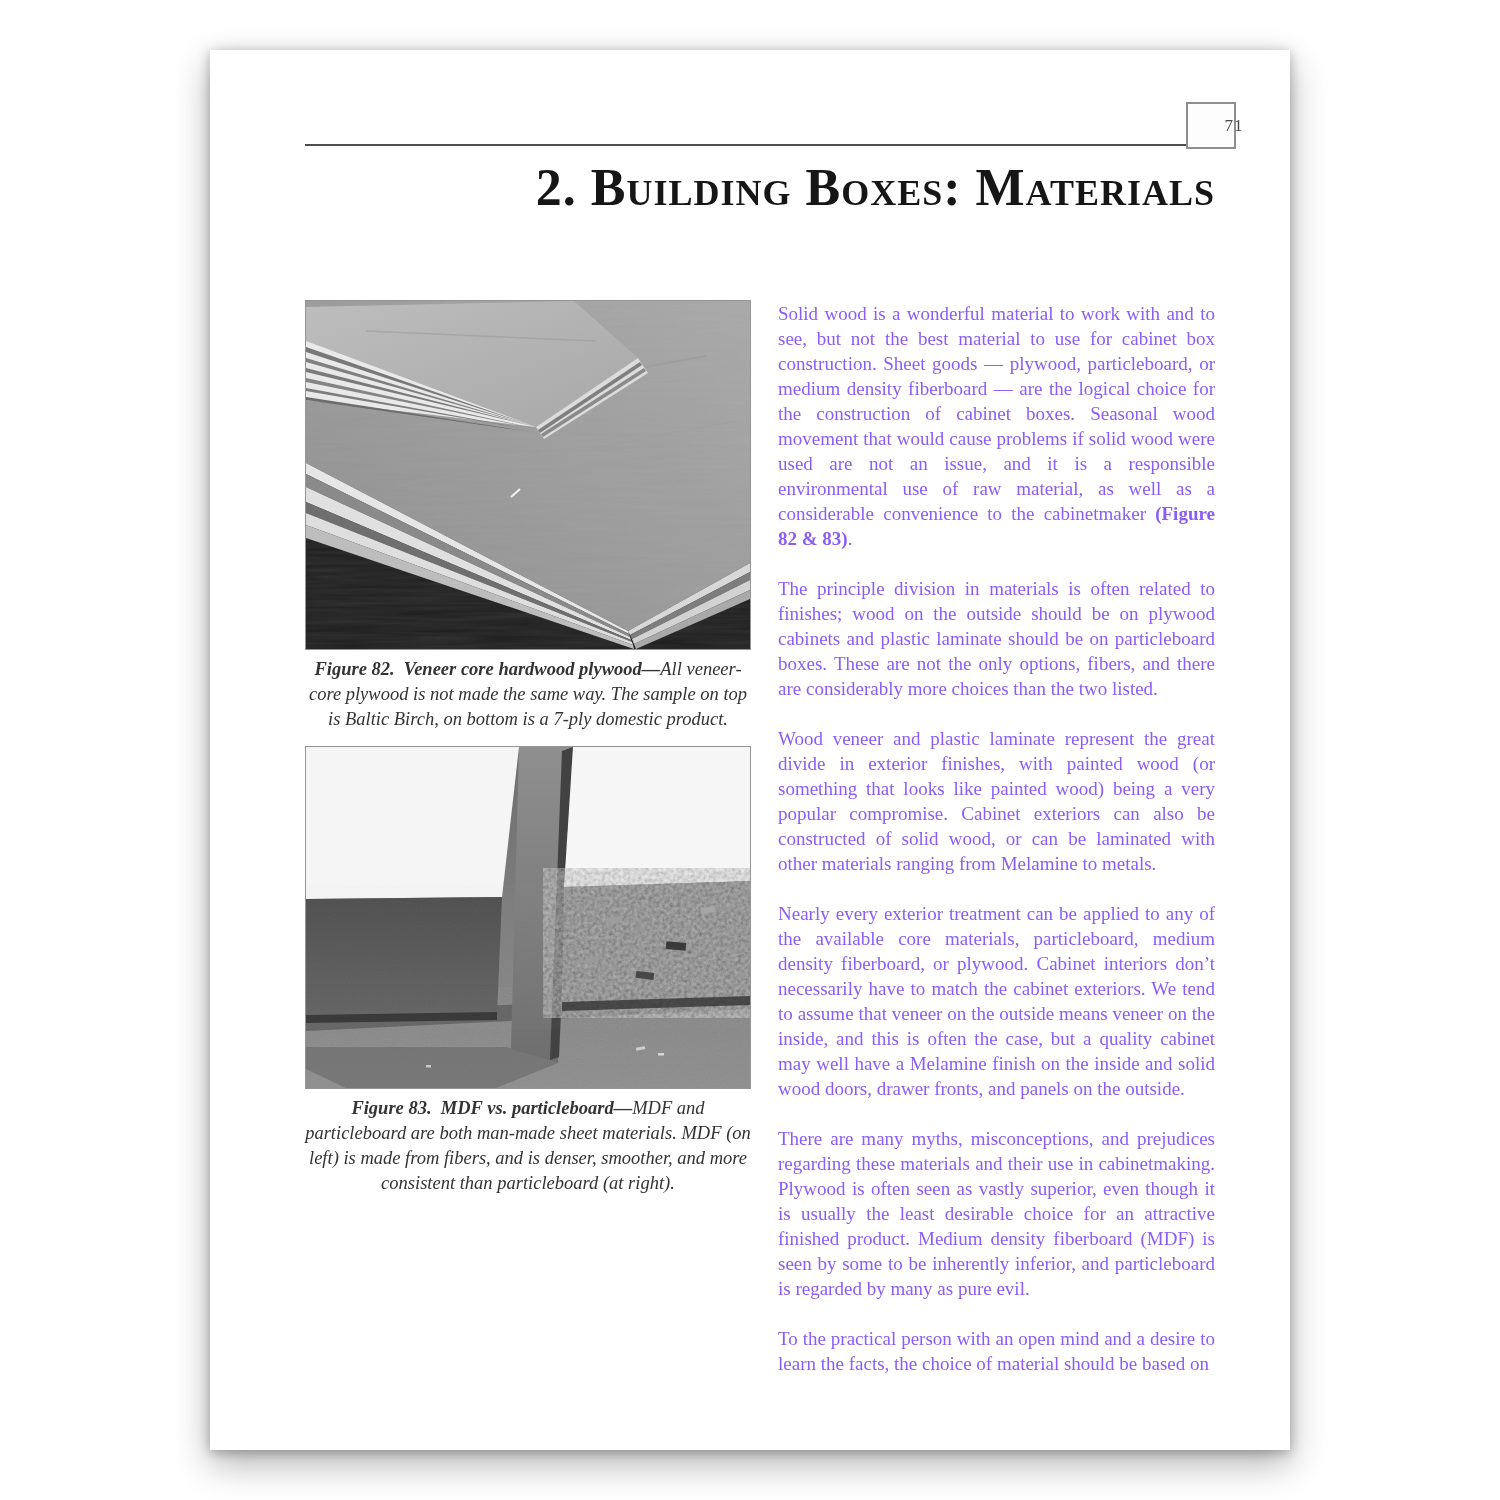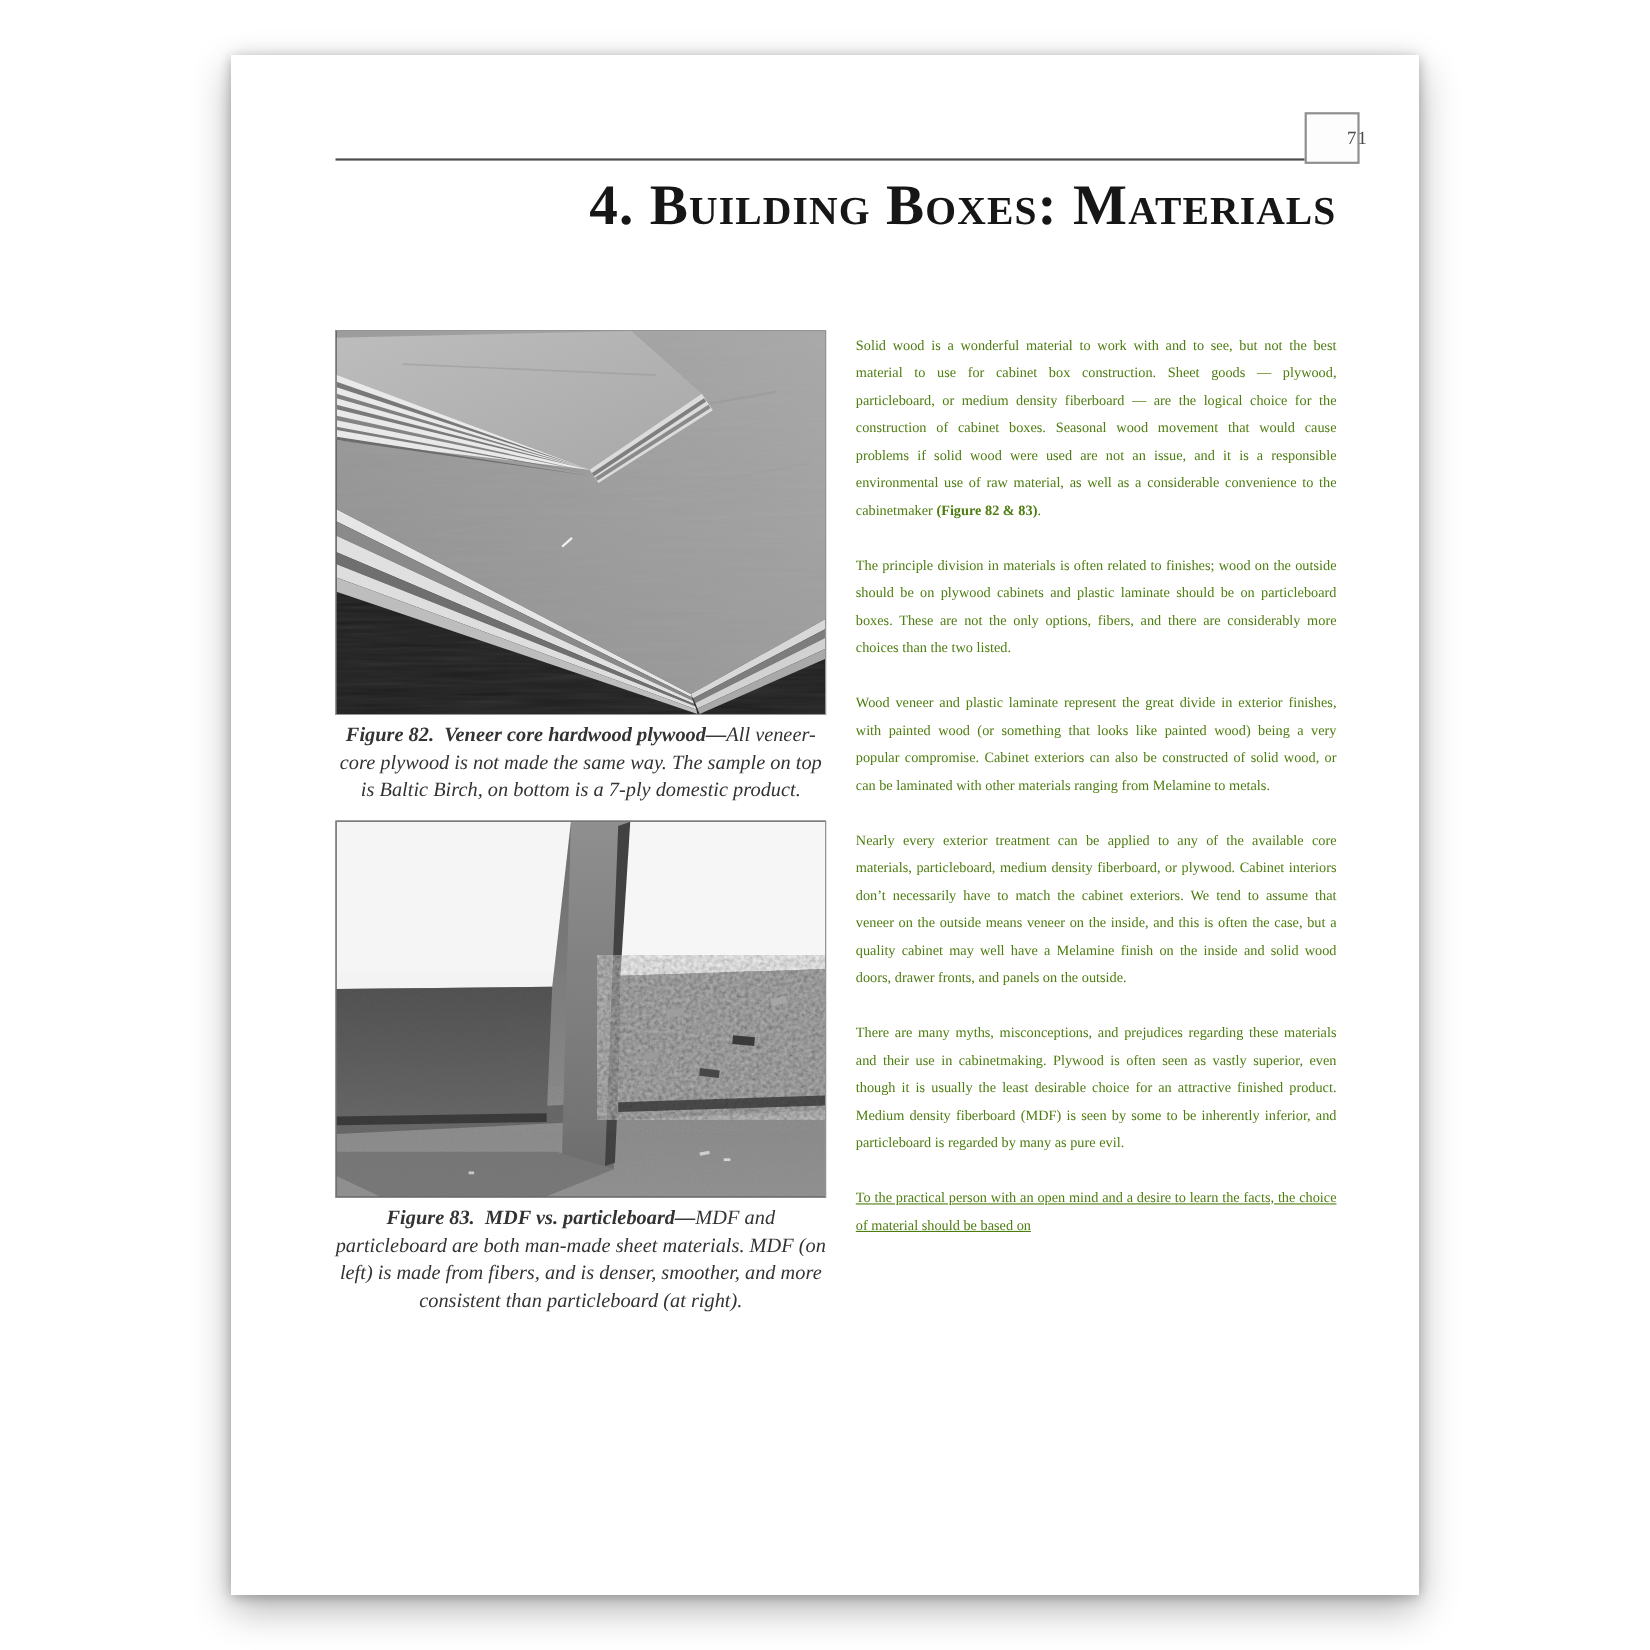--- a/index.html
+++ b/index.html
@@ -46,37 +46,37 @@
   }
   .photo svg{display:block;}
   figcaption{
     margin-top:7px;
     font-size:18.5px;line-height:25px;color:#333333;
     font-style:italic;text-align:center;
   }
   .cap-lead{font-weight:700;}
   .col-right p{
     margin:0 0 25px 0;
-    font-size:13px;line-height:25px;color:#4d7c0f;
+    font-size:19px;line-height:25px;color:#8b5cf6;
     text-align:justify;
   }
-  .col-right p:last-child{margin-bottom:0;text-decoration:underline;}
+  .col-right p:last-child{margin-bottom:0;}
   .col-right .b{font-weight:700;}
 </style>
 </head>
 <body>
 
 <div class="sheet">
 
   <div class="header-rule"></div>
   <div class="folio">
     <span>71</span>
   </div>
 
-  <h1 class="chapter-title">4. Building Boxes: Materials</h1>
+  <h1 class="chapter-title">2. Building Boxes: Materials</h1>
 
   <div class="columns">
 
     <div class="col-left">
 
       <figure>
         <div class="photo">
           <svg width="444" height="348" viewBox="0 0 444 348" xmlns="http://www.w3.org/2000/svg">
             <defs>
               <linearGradient id="faceGrad" x1="1" y1="0" x2="0" y2="1">

